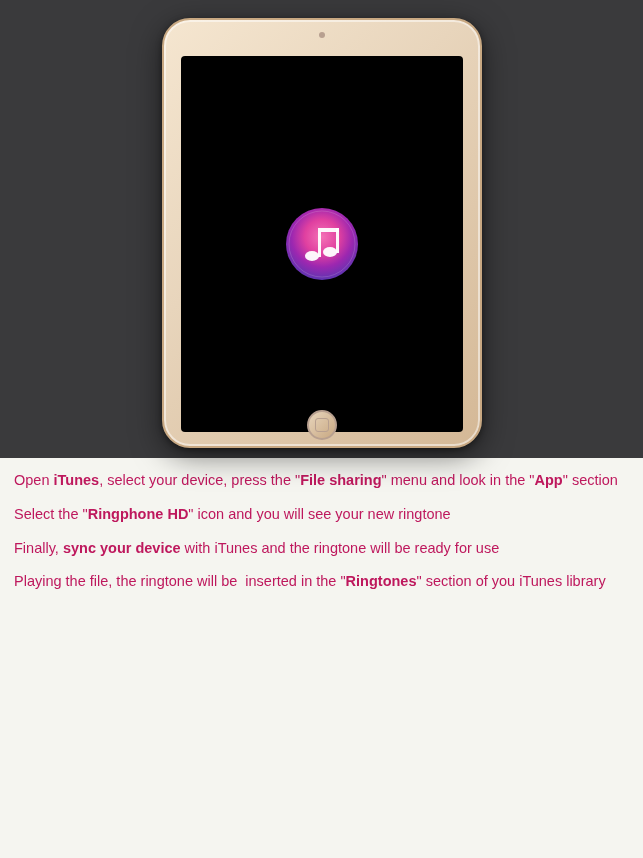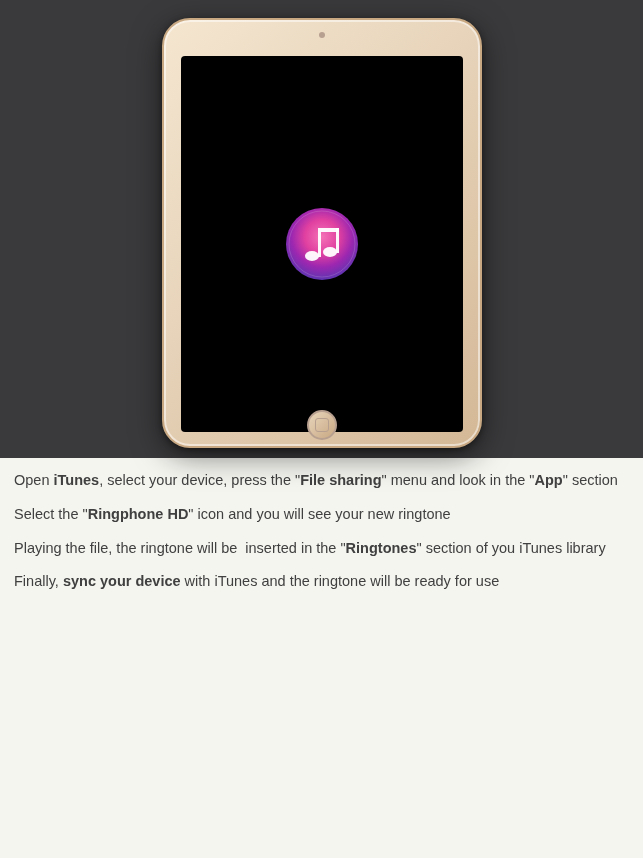--- a/index.html
+++ b/index.html
@@ -112,21 +112,21 @@
     .instructions-section {
       width: 100%;
       padding: 12px 14px 10px 14px;
       background-color: #f5f5f0;
       flex: 1;
     }
 
     .instruction-line {
       font-size: 14.5px;
       line-height: 1.5;
-      color: #404040;
+      color: #be185d;
       margin-bottom: 12px;
       text-align: justify;
     }
 
     .instruction-line strong {
       font-weight: 700;
     }
   </style>
 </head>
 <body>
@@ -176,18 +176,18 @@
 </div>
 
 <div class="instructions-section">
   <p class="instruction-line">
     Open <strong>iTunes</strong>, select your device, press the "<strong>File sharing</strong>" menu and look in the "<strong>App</strong>" section
   </p>
   <p class="instruction-line">
     Select the "<strong>Ringphone HD</strong>" icon and you will see your new ringtone
   </p>
   <p class="instruction-line">
-    Playing the file, the ringtone will be &nbsp;inserted in the "<strong>Ringtones</strong>" section of you iTunes library
+    Finally, <strong>sync your device</strong> with iTunes and the ringtone will be ready for use
   </p>
   <p class="instruction-line">
-    Finally, <strong>sync your device</strong> with iTunes and the ringtone will be ready for use
+    Playing the file, the ringtone will be &nbsp;inserted in the "<strong>Ringtones</strong>" section of you iTunes library
   </p>
 </div>
 
 </body></html>

